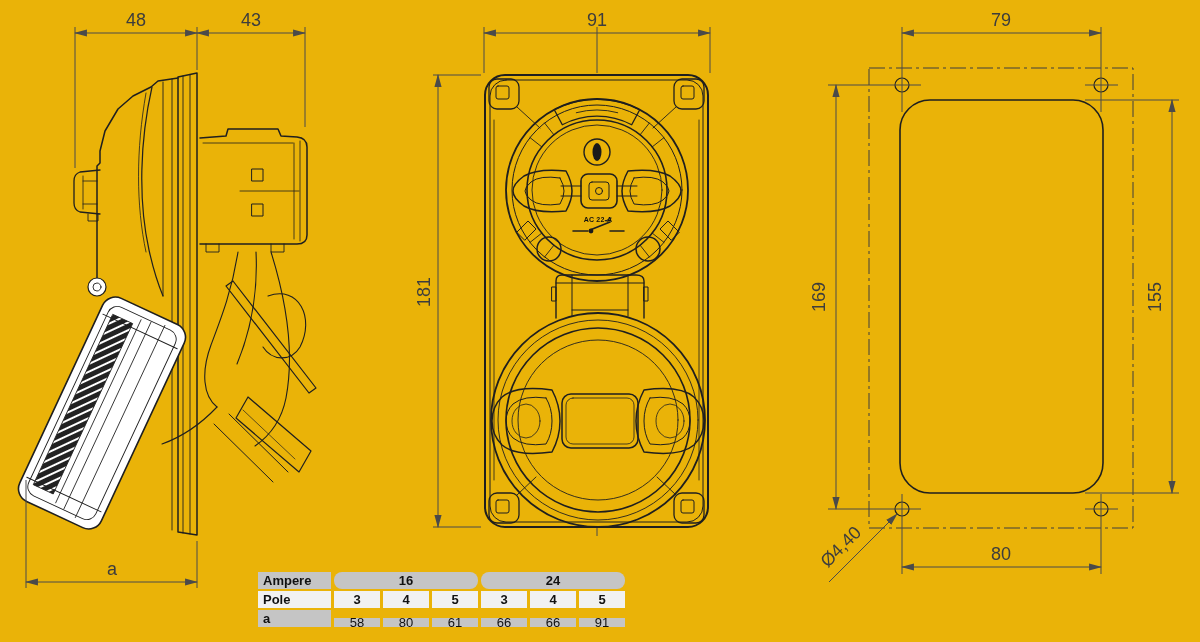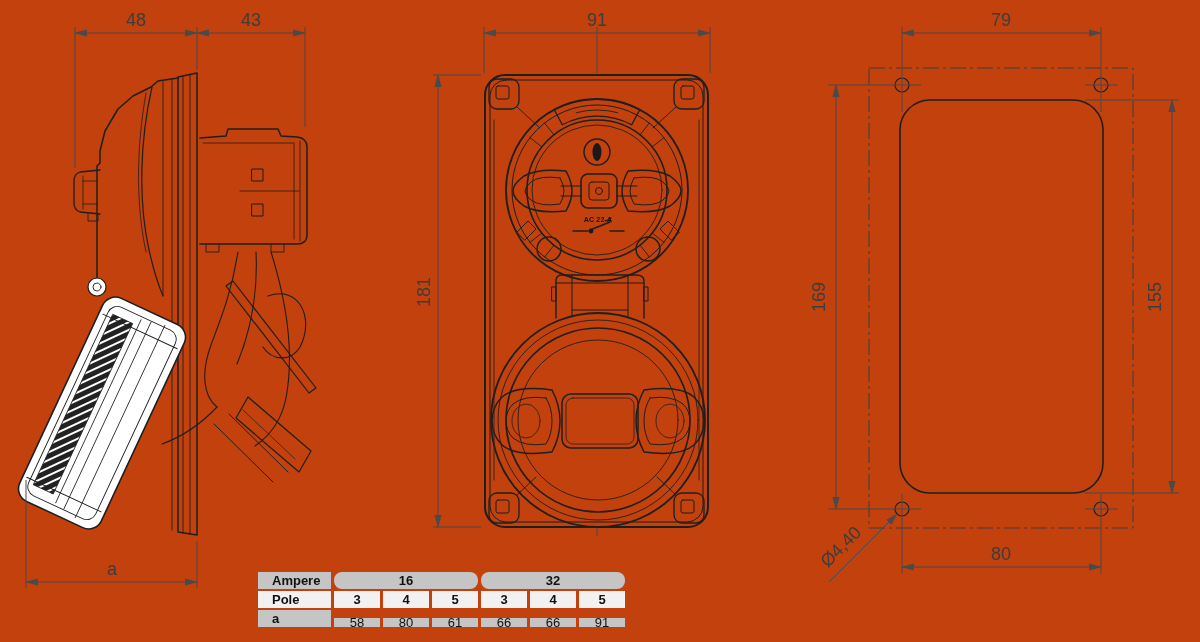--- a/index.html
+++ b/index.html
@@ -1,29 +1,29 @@
 <!DOCTYPE html>
 <html><head>
 <meta charset="utf-8">
 <style>
   html,body{margin:0;padding:0;background:#fff;}
-  #stage{position:relative;width:1200px;height:642px;background:#c2410c;overflow:hidden;
+  #stage{position:relative;width:1200px;height:642px;background:#eab308;overflow:hidden;
          font-family:"Liberation Sans",sans-serif;}
   #drawing{position:absolute;left:0;top:0;}
   .ln{stroke:#1f1f1f;fill:none;stroke-linecap:round;stroke-linejoin:round;}
   .lnf{stroke:#1f1f1f;fill:#fff;stroke-linejoin:round;}
   .dm{stroke:#4a4a4a;fill:none;stroke-width:1;}
   .dd{stroke:#3f3f3f;fill:none;stroke-width:1;stroke-dasharray:16 4 3 4;}
   text.dim{fill:#3d3d3d;font-family:"Liberation Sans",sans-serif;font-size:18px;text-anchor:middle;}
   text.mark{fill:#111;font-family:"Liberation Sans",sans-serif;font-size:7px;font-weight:bold;text-anchor:middle;letter-spacing:.2px;}
   .spec-table{position:absolute;left:258px;top:572px;display:grid;
     grid-template-columns:73px repeat(6,46px);grid-auto-rows:17px;gap:2px 3px;
     font-size:13px;font-weight:bold;color:#111;}
   .spec-table .c{display:flex;align-items:center;justify-content:center;background:#c5c5c5;}
-  .spec-table .lab{justify-content:flex-start;padding-left:14px;}
+  .spec-table .lab{justify-content:flex-start;padding-left:5px;}
   .spec-table .light{background:#f1f1f1;}
   .spec-table .span3{grid-column:span 3;border-radius:8px;}
   .spec-table .reg{font-weight:normal;margin-top:8px;}
 </style>
 </head>
 <body>
 
 <div id="stage">
 
 <svg id="drawing" width="1200" height="642" viewBox="0 0 1200 642" xmlns="http://www.w3.org/2000/svg">
@@ -221,21 +221,21 @@
     <text class="dim" x="1001" y="560">80</text>
 
     <path class="dm" d="M829,582 L897,514" marker-end="url(#arr)"></path>
     <text class="dim" transform="translate(845,551) rotate(-45)">Ø4,40</text>
   </g>
 </svg>
 
   <div class="spec-table">
     <div class="c lab">Ampere</div>
     <div class="c span3">16</div>
-    <div class="c span3">32</div>
+    <div class="c span3">24</div>
 
     <div class="c lab light">Pole</div>
     <div class="c light">3</div>
     <div class="c light">4</div>
     <div class="c light">5</div>
     <div class="c light">3</div>
     <div class="c light">4</div>
     <div class="c light">5</div>
 
     <div class="c lab">a</div>

